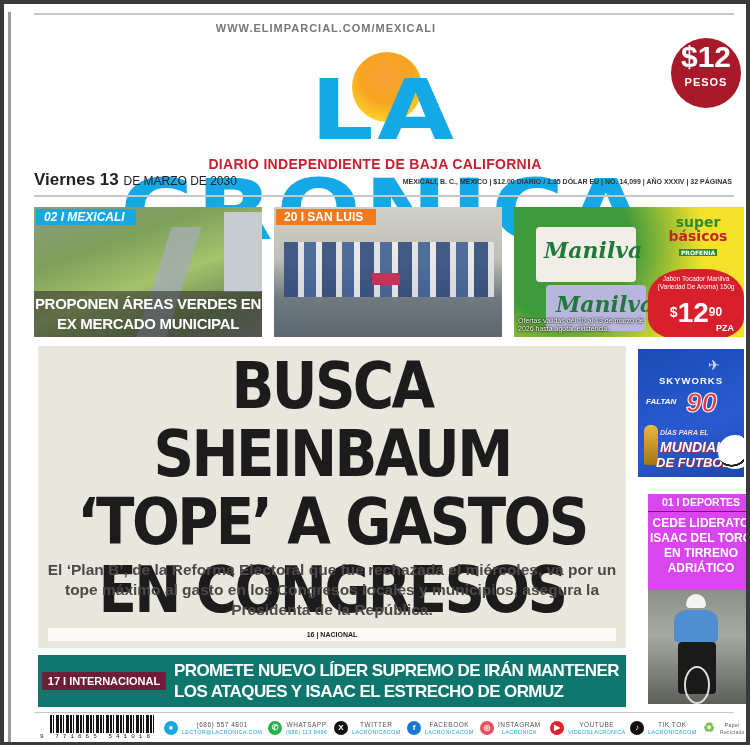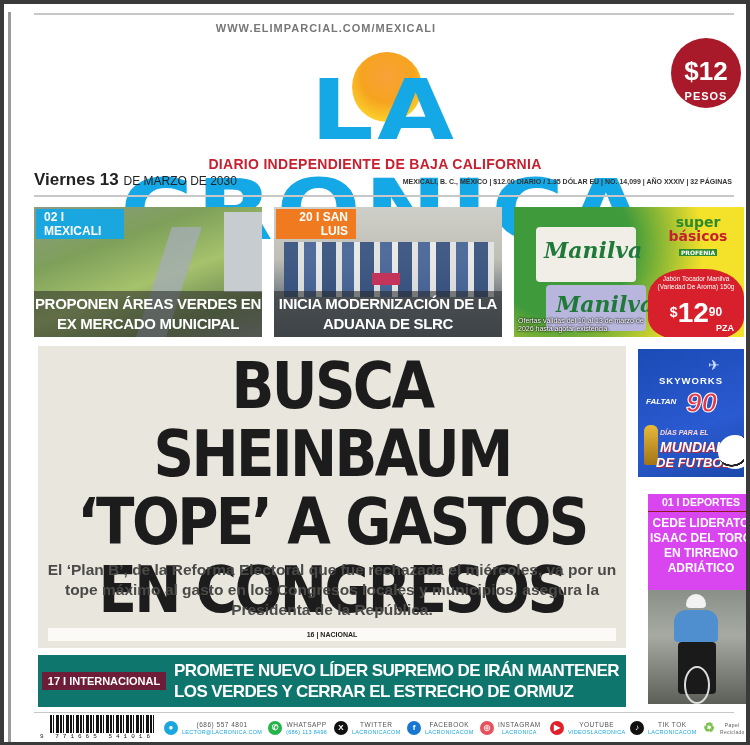--- a/index.html
+++ b/index.html
@@ -24,21 +24,21 @@
   }
   .logo-text {
     position: absolute; left: 0; top: 16px; width: 600px; text-align: center;
     font-family: "DejaVu Sans", sans-serif; font-weight: bold; font-size: 84px; line-height: 100px;
     color: #14a8e6; letter-spacing: 3px; transform: scaleX(1.18); transform-origin: center;
   }
   .price-badge {
     position: absolute; left: 667px; top: 34px; width: 70px; height: 70px; border-radius: 50%;
     background: #a8192a; color: #fff; text-align: center;
   }
-  .price-badge .amount { display: block; font-size: 26px; font-weight: bold; line-height: 38px; margin-top: 14px; }
+  .price-badge .amount { display: block; font-size: 30px; font-weight: bold; line-height: 38px; margin-top: 0; }
   .price-badge .unit { display: block; font-size: 11px; font-weight: bold; letter-spacing: 1px; line-height: 12px; }
   .tagline {
     position: absolute; left: 0; width: 742px; top: 152px; text-align: center;
     font-size: 14px; font-weight: bold; color: #c8202f; letter-spacing: 0.3px;
   }
   .dateline { position: absolute; left: 30px; top: 166px; font-size: 17px; font-weight: bold; color: #222; }
   .dateline .small { font-size: 12px; font-weight: normal; }
   .meta-line { position: absolute; right: 14px; top: 174px; font-size: 7px; color: #333; font-weight: bold; }
   .mid-rule { position: absolute; left: 30px; top: 191px; width: 700px; height: 2px; background: #c8c8c8; }
 
@@ -47,22 +47,22 @@
   .card-1 { left: 30px; width: 228px; background: linear-gradient(160deg, #8e9a84 0%, #7ea05a 30%, #a6c26c 55%, #6e8a52 80%, #8a8f8a 100%); }
   .card-2 { left: 270px; width: 228px; background: linear-gradient(180deg, #cfcfc9 0%, #bfbfb6 40%, #707a80 70%, #5b6670 100%); }
   .card-1 .path { position: absolute; left: 120px; top: 20px; width: 30px; height: 110px; background: #a4adb3; transform: skewX(-18deg); opacity: 0.8; }
   .card-1 .bldg { position: absolute; left: 190px; top: 5px; width: 38px; height: 80px; background: #c7ccd0; }
   .card-2 .people { position: absolute; left: 10px; top: 35px; width: 210px; height: 55px;
     background: repeating-linear-gradient(90deg, #2c4a7c 0 14px, #e8e8e8 14px 20px, #3d5e96 20px 32px, #f0f0f0 32px 38px); opacity: 0.85; }
   .card-2 .sign { position: absolute; left: 98px; top: 66px; width: 28px; height: 12px; background: #c2345a; }
   .card-label {
     position: absolute; left: 2px; top: 2px; padding: 1px 8px; font-size: 12px; font-weight: bold; color: #fff;
   }
-  .card-1 .card-label { background: #1aa7e0; width: 88px; }
-  .card-2 .card-label { background: #f07a1f; width: 80px; text-align: right; }
+  .card-1 .card-label { background: #1aa7e0; width: 100px; font-style: italic; }
+  .card-2 .card-label { background: #f07a1f; width: 100px; }
   .card-headline {
     position: absolute; left: 0; bottom: 0; width: 100%; height: 46px; background: rgba(40,40,40,0.55);
     color: #fff; font-weight: bold; font-size: 15px; line-height: 20px; text-align: center; padding-top: 3px;
     font-family: "Liberation Sans", sans-serif; letter-spacing: -0.3px;
   }
 
   
   .ad {
     position: absolute; left: 510px; top: 203px; width: 230px; height: 130px; overflow: hidden;
     background: radial-gradient(circle at 20% 30%, #3f9a3c 0 35%, #f4e12a 70%);
@@ -197,21 +197,20 @@
     <div class="path"></div>
     <div class="bldg"></div>
     <div class="card-label">02 I MEXICALI</div>
     <div class="card-headline">PROPONEN ÁREAS VERDES EN EX MERCADO MUNICIPAL</div>
   </div>
 
   <div class="card card-2">
     <div class="people"></div>
     <div class="sign"></div>
     <div class="card-label">20 I SAN LUIS</div>
-    <div class="card-headline">INICIA MODERNIZACIÓN DE LA ADUANA DE SLRC</div>
   </div>
 
   <div class="ad">
     <div class="soap1"></div>
     <div class="brand1">Manilva</div>
     <div class="soap2"></div>
     <div class="brand2">Manilva</div>
     <div class="store">
       <div>super</div>
       <div class="s2">básicos</div>
@@ -256,21 +255,21 @@
     <div class="photo">
       <div class="rider-helmet"></div>
       <div class="rider-jersey"></div>
       <div class="rider-legs"></div>
       <div class="wheel"></div>
     </div>
   </div>
 
   <div class="intl">
     <div class="label">17 I INTERNACIONAL</div>
-    <div class="headline">PROMETE NUEVO LÍDER SUPREMO DE IRÁN MANTENER LOS VERDES Y CERRAR EL ESTRECHO DE ORMUZ</div>
+    <div class="headline">PROMETE NUEVO LÍDER SUPREMO DE IRÁN MANTENER LOS ATAQUES Y ISAAC EL ESTRECHO DE ORMUZ</div>
   </div>
 
   <div class="footer-rule"></div>
   <div class="barcode">
     <div class="bars"></div>
     <div class="num">9 771665 541016</div>
   </div>
 
   <div class="contact" style="left:160px;">
     <span class="ico" style="background:#1aa7e0;">●</span>

